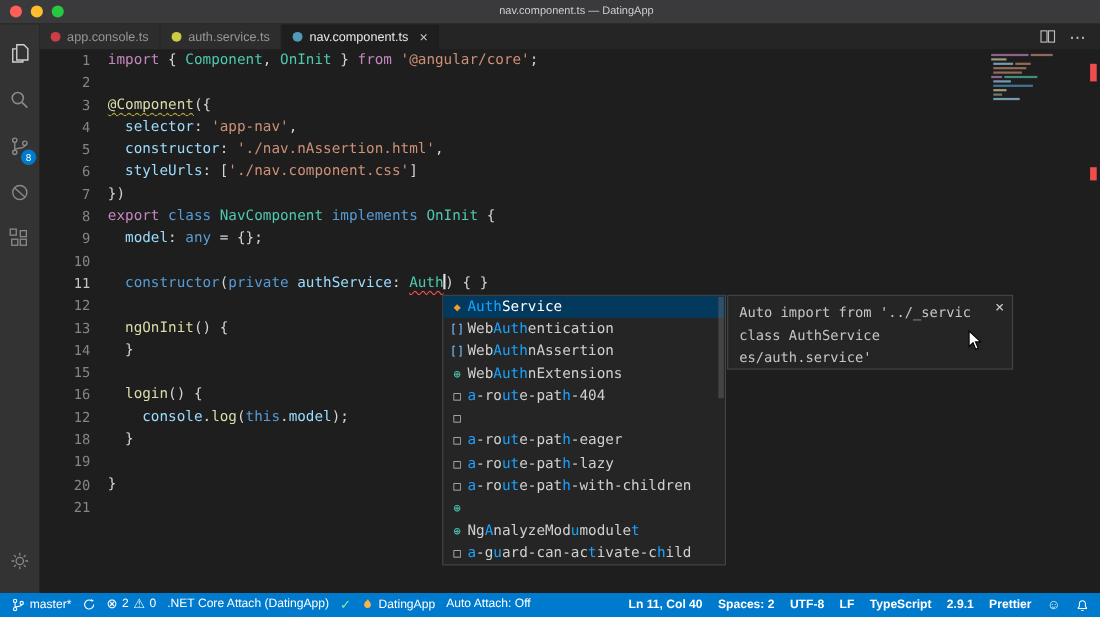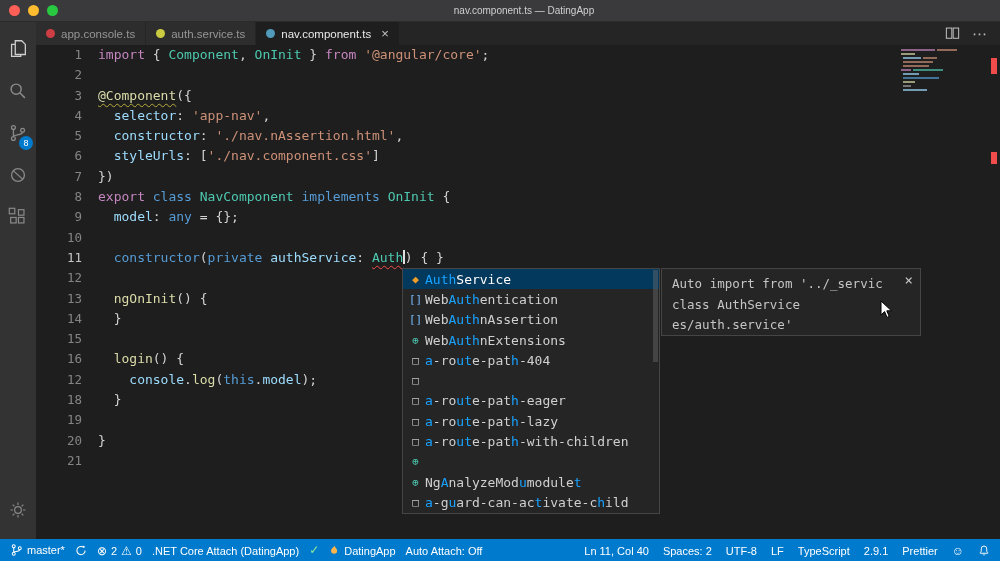--- a/index.html
+++ b/index.html
@@ -91,22 +91,22 @@
     line-height:20.5px; color:#c5c5c5; }
   .doc-close { position:absolute; top:1px; right:7px; font-size:14px; color:#cccccc; cursor:pointer; }
 
   
   .mouse { position:absolute; left:844px; top:255px; z-index:30; pointer-events:none; }
 
   
   .statusbar { height:22px; flex:0 0 22px; background:var(--c-statusbar,#007ACC); color:#fff;
     display:flex; justify-content:space-between; align-items:center; font-size:11px;
     padding:0 10px; }
-  .sb-left, .sb-right { display:flex; align-items:flex-end; }
-  .sb-left { gap:10px; } .sb-right { gap:14px; }
+  .sb-left, .sb-right { display:flex; align-items:flex-start; }
+  .sb-left { gap:10px; } .sb-right { gap:14px;font-weight:bold; }
   .sb-item { display:flex; align-items:center; gap:4px; cursor:pointer; white-space:nowrap; }
   .sb-ic { font-size:12px; line-height:1; }
   .sb-check { color:#8ce99a; font-size:12px; cursor:default; }
   svg.ic { display:block; }
 </style>
 </head>
 <body>
 
 <div class="window">
 

